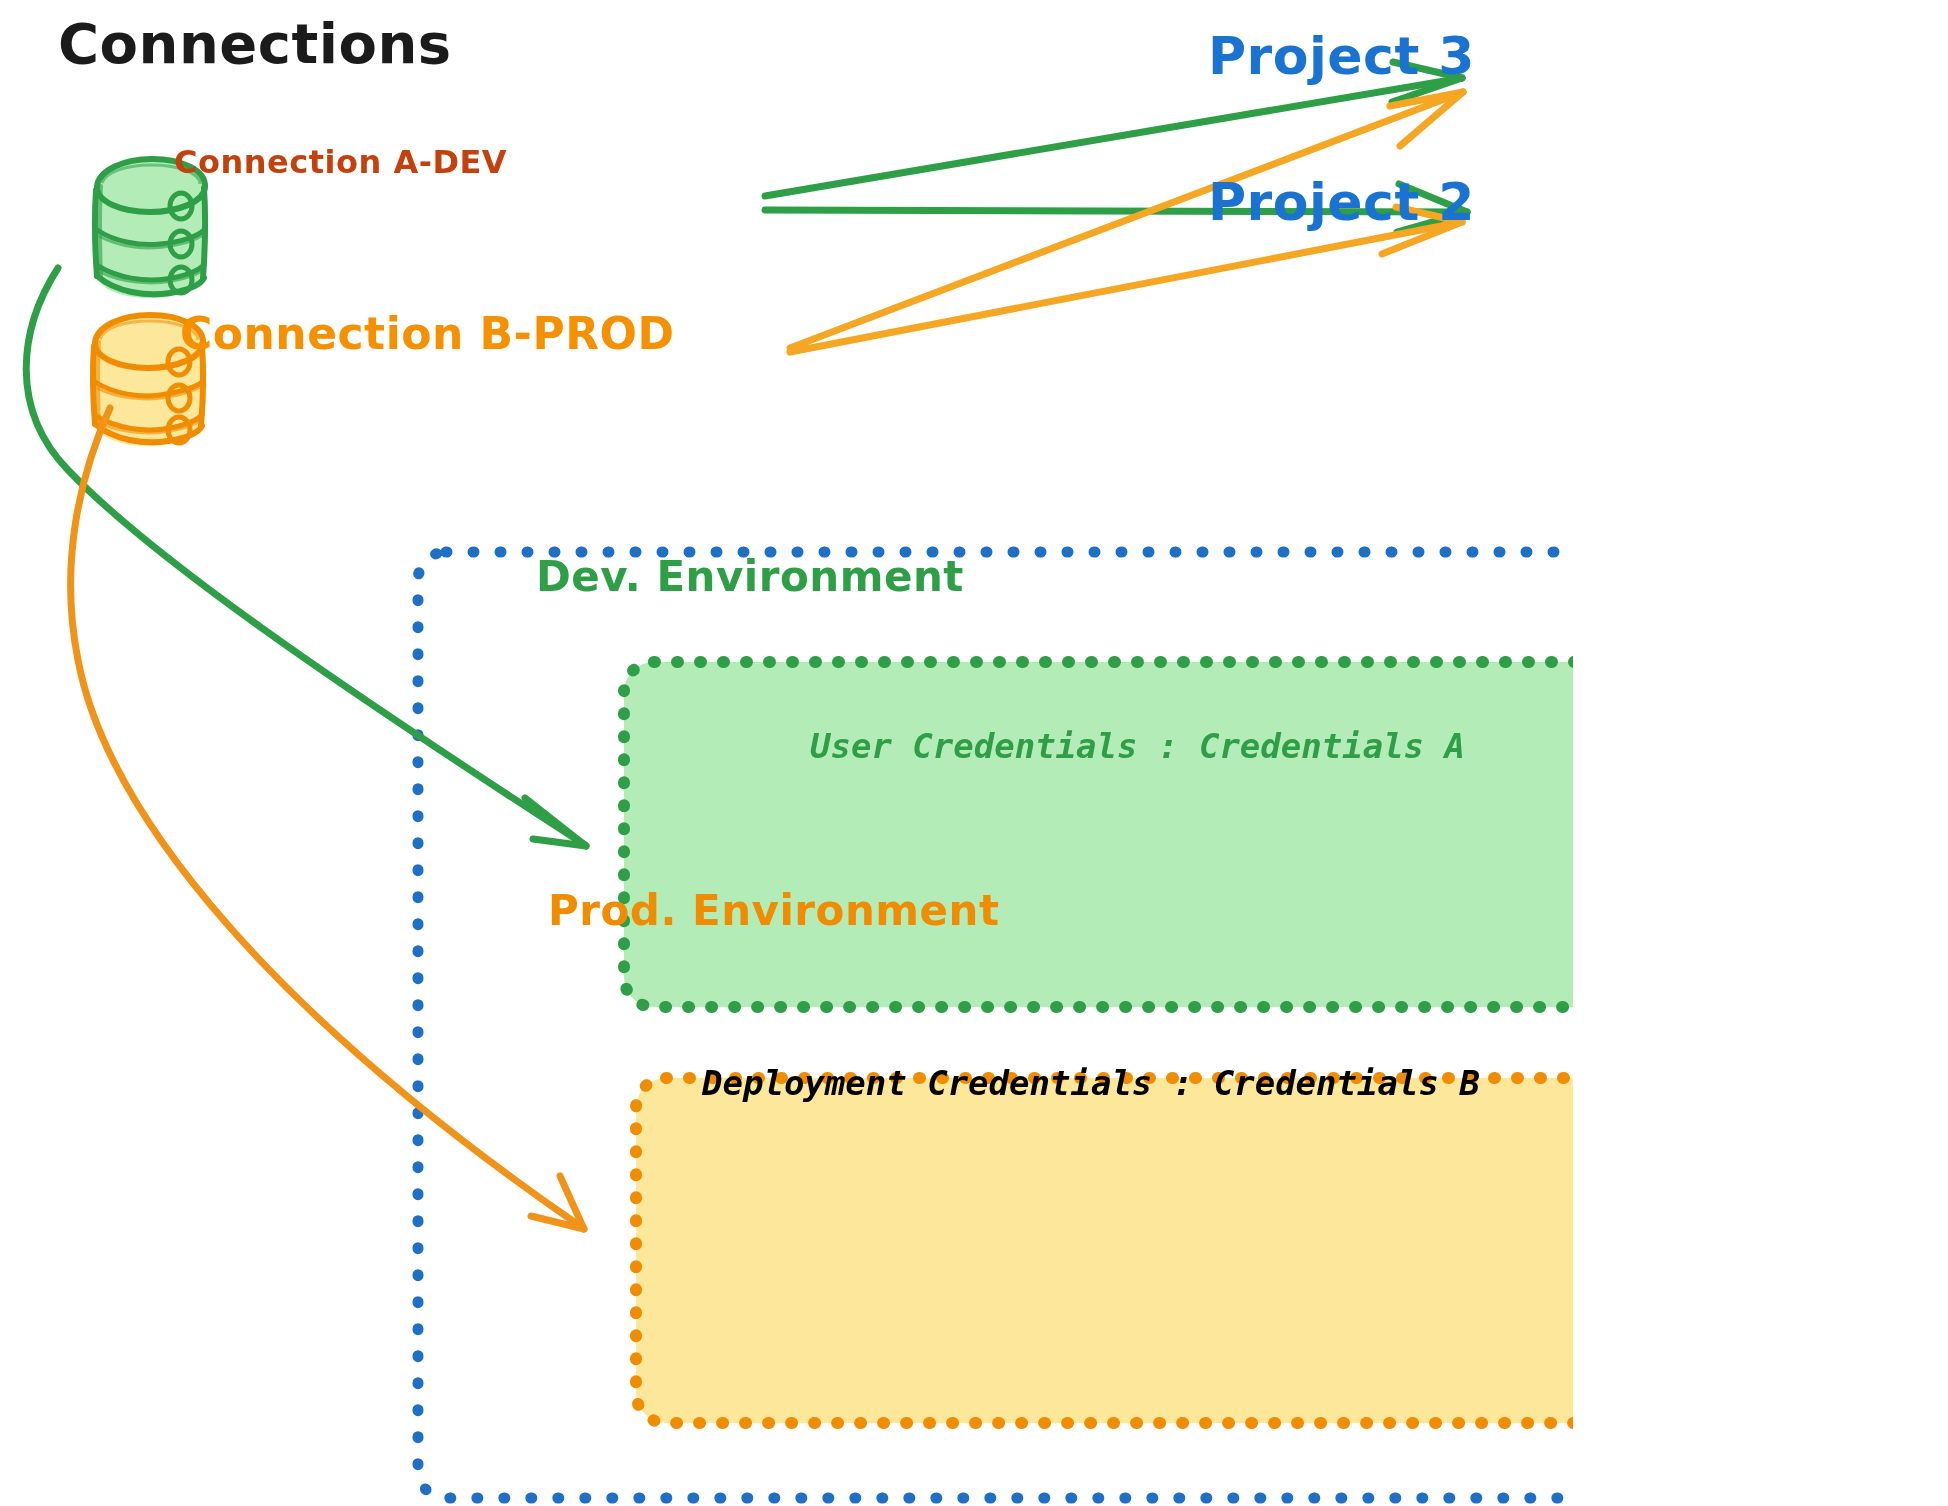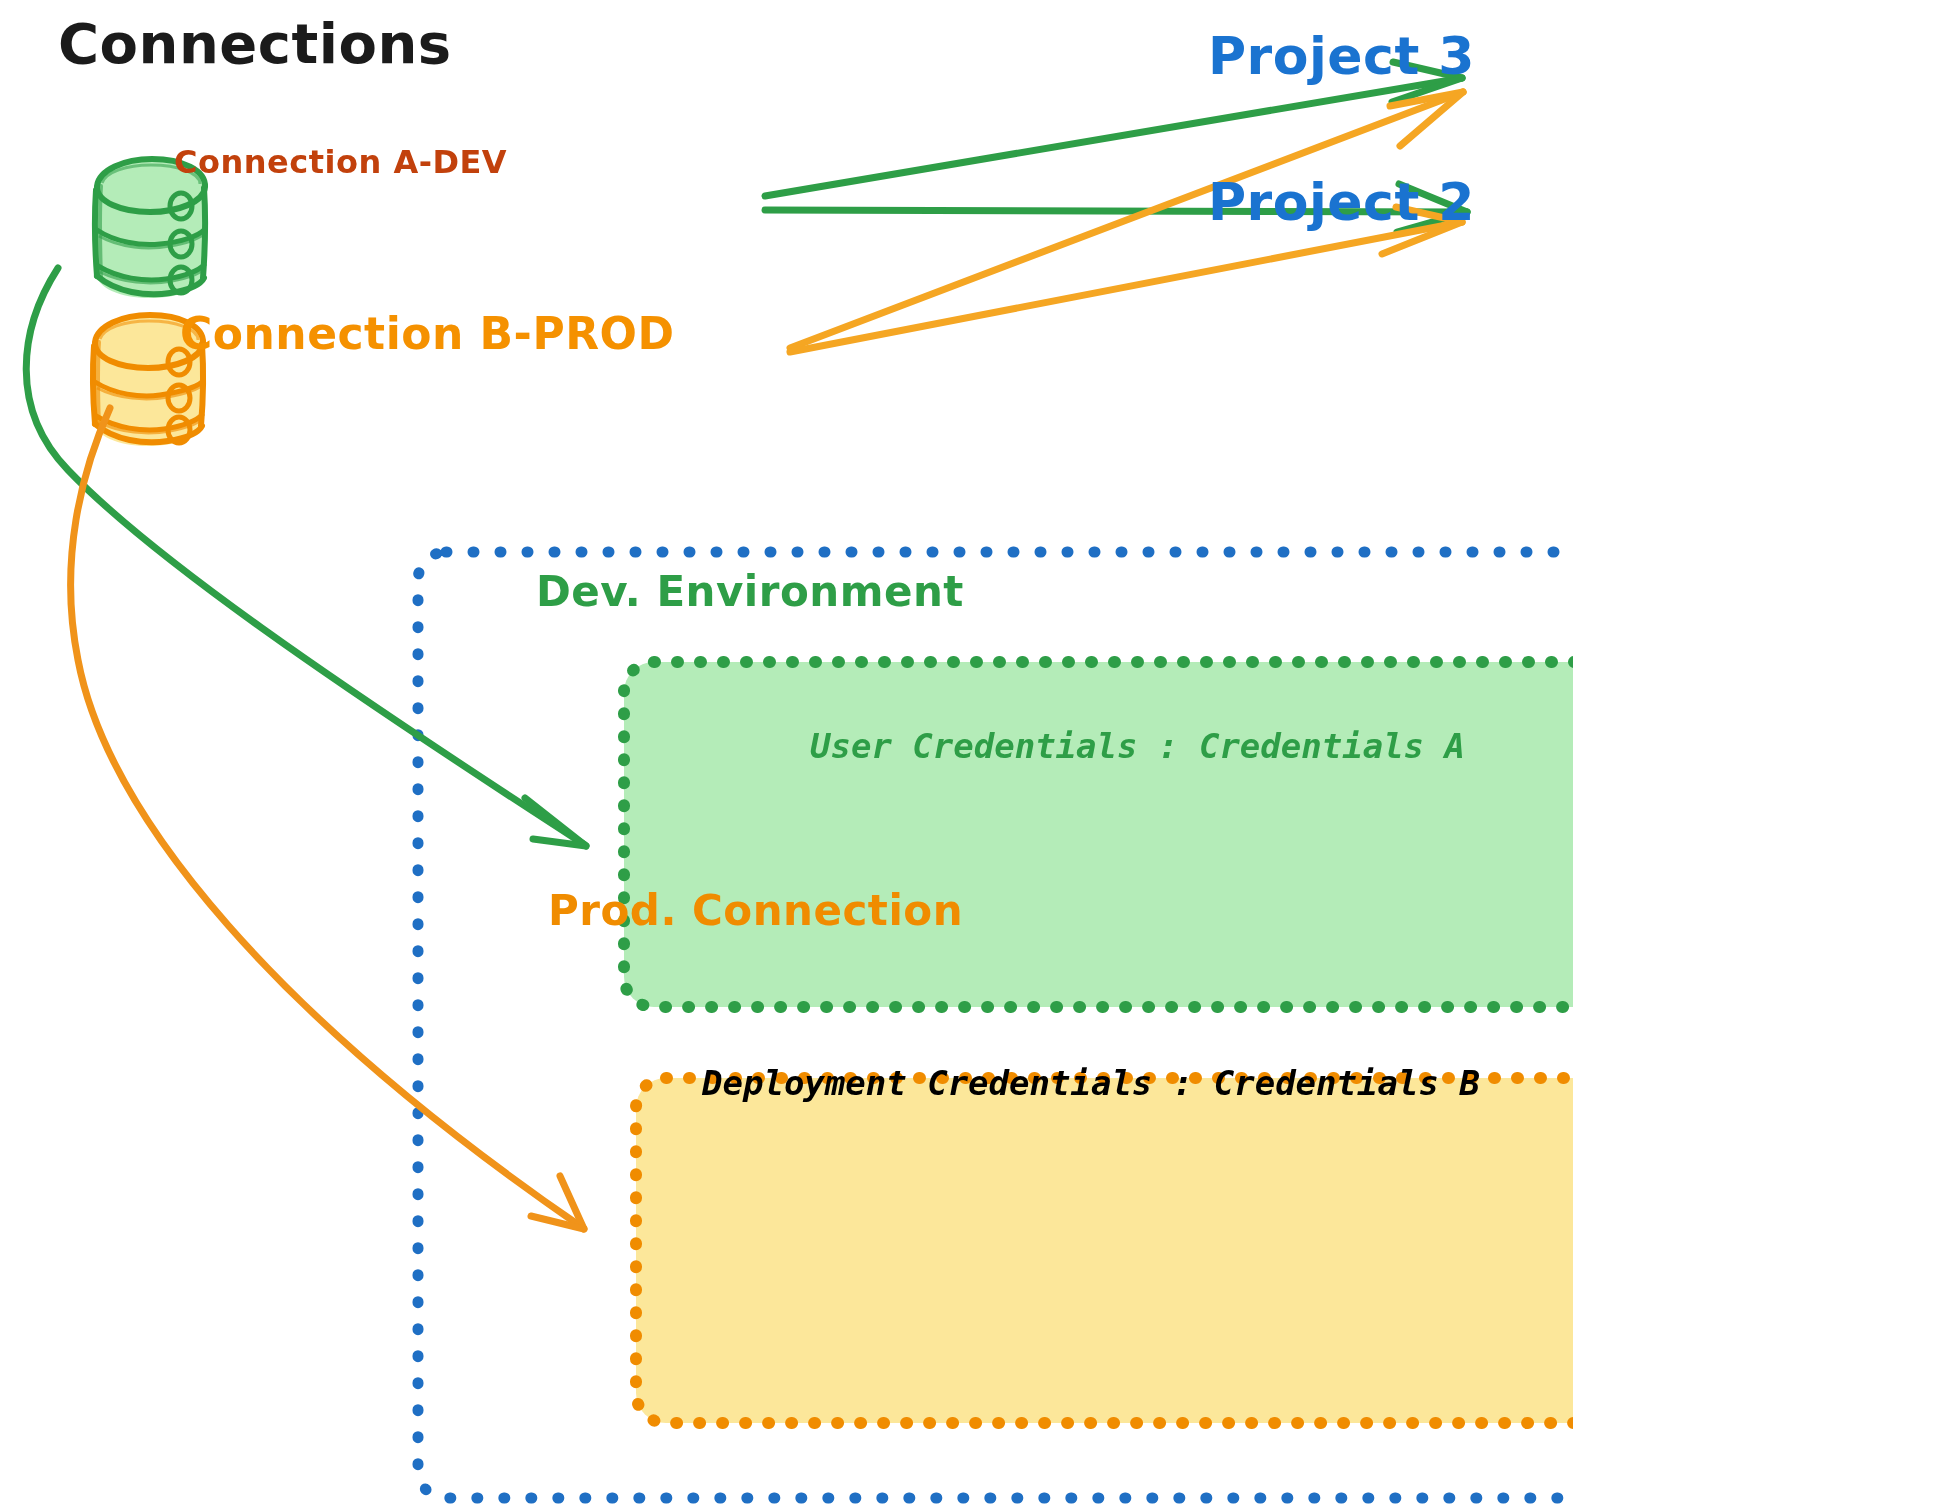--- a/index.html
+++ b/index.html
@@ -69,21 +69,20 @@
   }
   #label-project-3 { left: 1208px; top: 30px; }
   #label-project-2 { left: 1208px; top: 176px; }
   #label-project-1 { left: 1215px; top: 340px; }
 
   #label-dev-env {
     left: 536px;
     top: 556px;
     font-size: 42px;
     color: #2e9e47;
-    margin-top: 15px;
   }
   #label-prod-env {
     left: 548px;
     top: 890px;
     font-size: 42px;
     color: #f08c00;
   }
   #label-dev-creds {
     left: 810px;
     top: 726px;
@@ -214,17 +213,17 @@
 
   <div class="txt hand project-label" id="label-project-3">Project 3</div>
 
   <div class="txt hand project-label" id="label-project-2">Project 2</div>
 
 
   <div class="txt hand" id="label-dev-env">Dev. Environment</div>
 
   <div class="txt mono" id="label-dev-creds">User Credentials : Credentials A</div>
 
-  <div class="txt hand" id="label-prod-env">Prod. Connection</div>
+  <div class="txt hand" id="label-prod-env">Prod. Environment</div>
 
   <div class="txt mono" id="label-prod-creds">Deployment Credentials : Credentials B</div>
 
 </div>
 
 </body></html>

